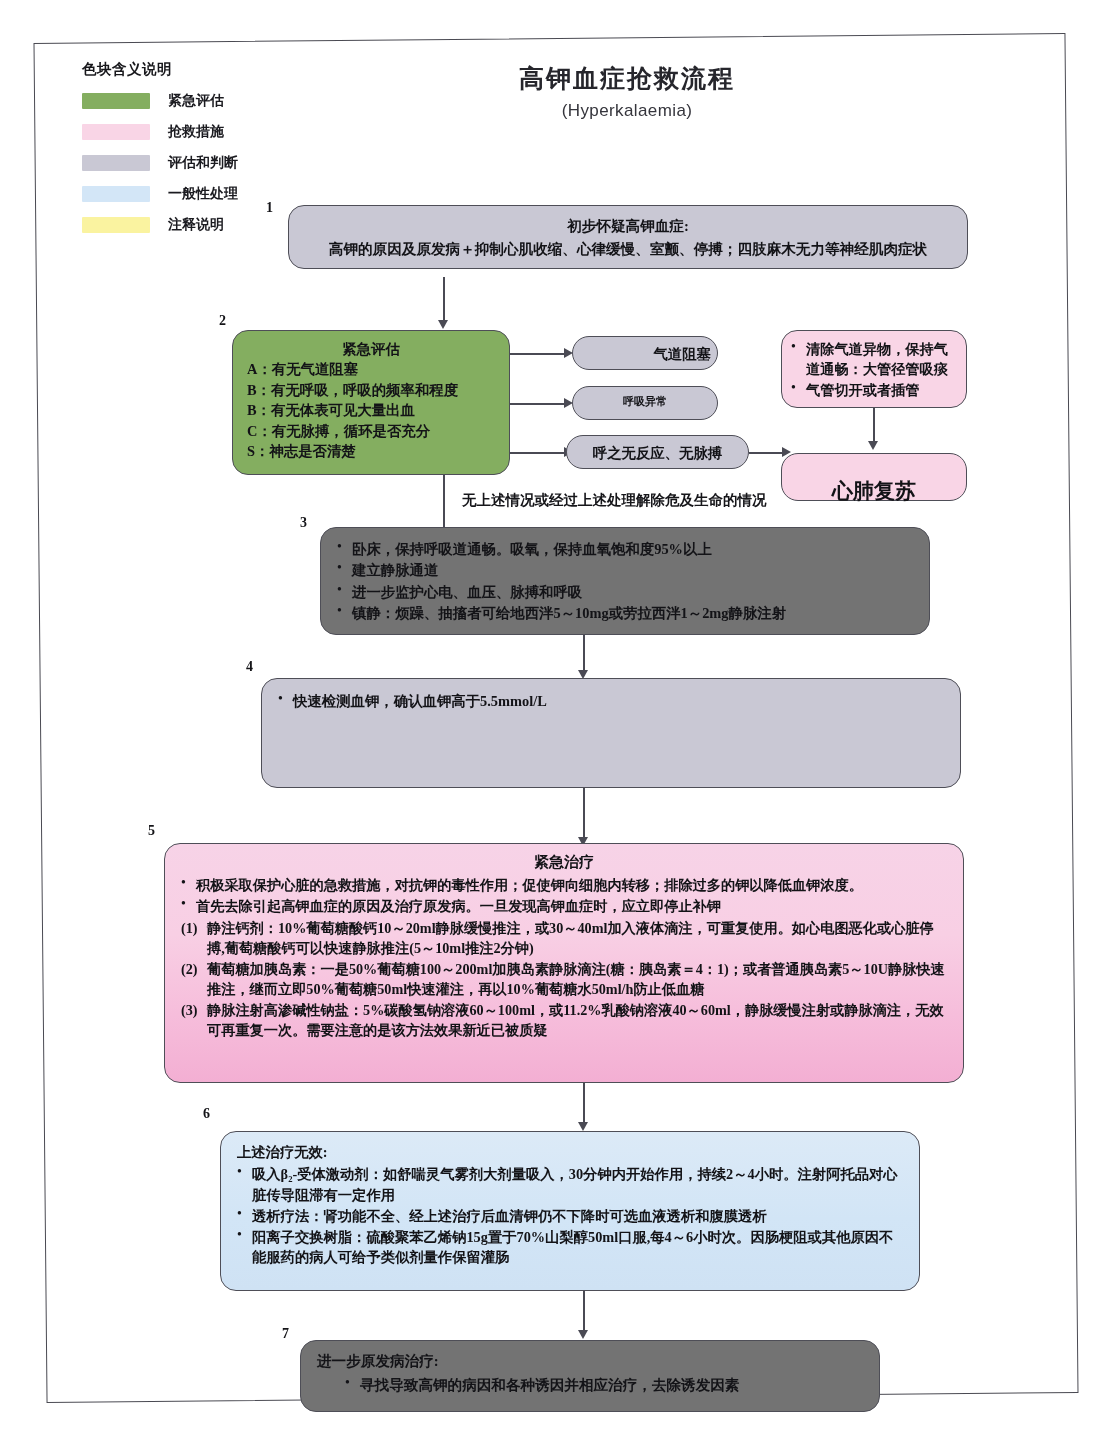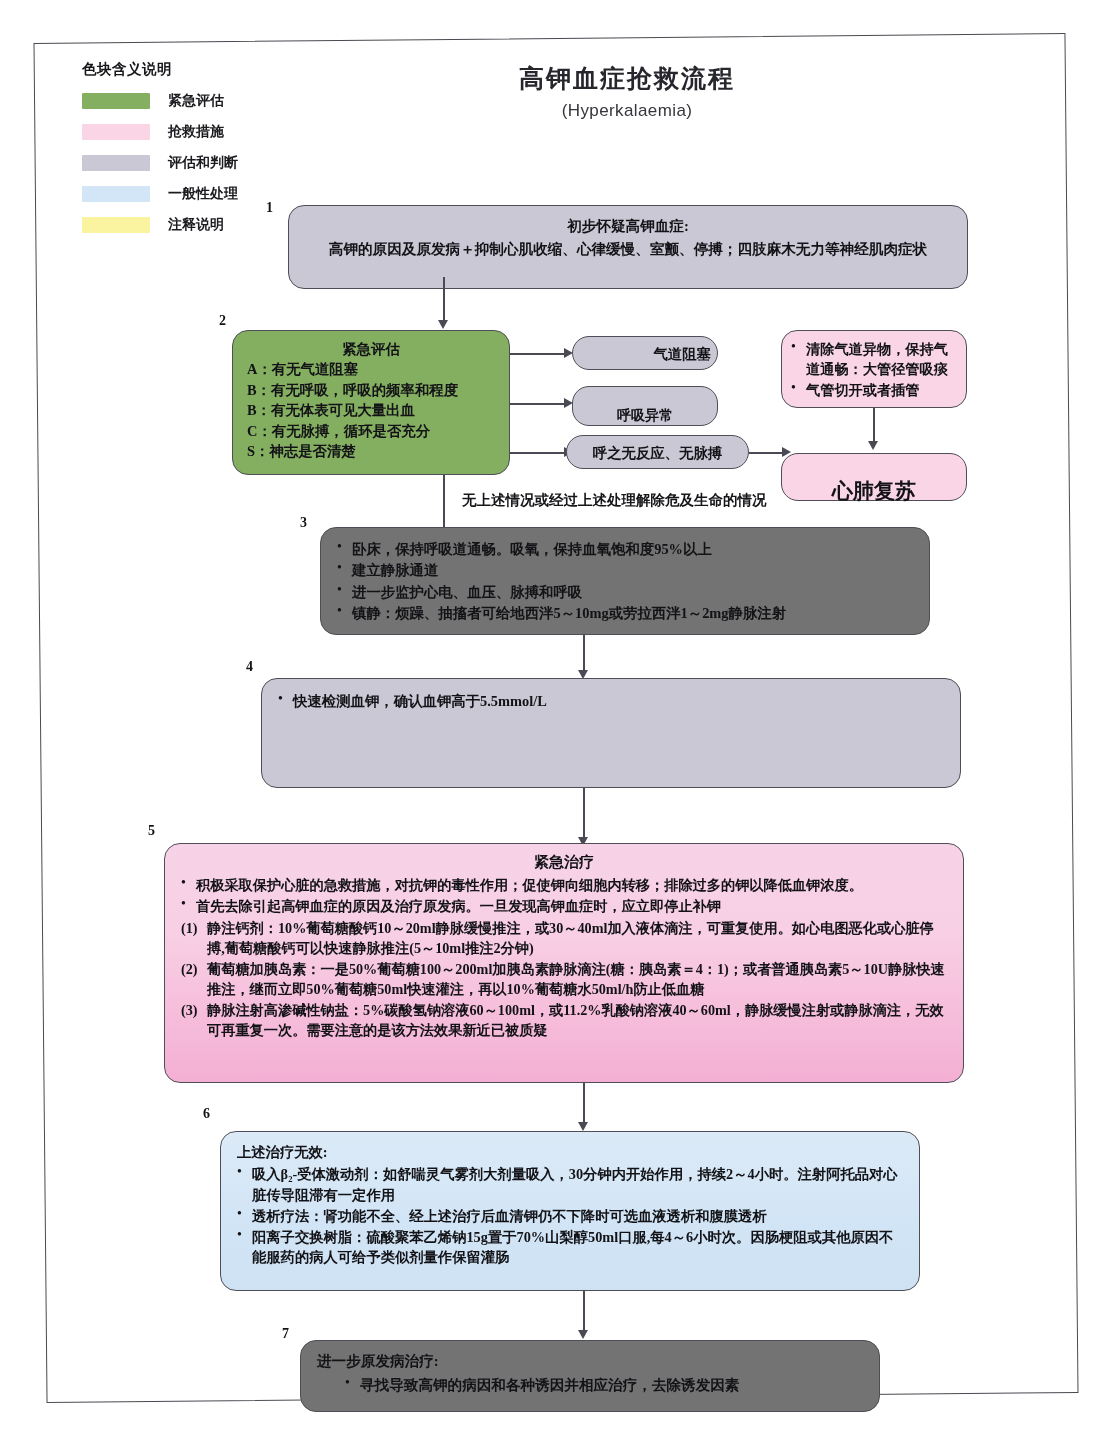--- a/index.html
+++ b/index.html
@@ -154,21 +154,21 @@
       <span class="legend-label">注释说明</span>
     </div>
   </div>
 
   <div id="title-block">
     <div class="t-cn">高钾血症抢救流程</div>
     <div class="t-en">(Hyperkalaemia)</div>
   </div>
 
   <div class="step-no" style="left:266px;top:200px;">1</div>
-  <div class="fbox c-gray" style="left:288px;top:205px;width:680px;height:84px;padding:10px 14px 8px;font-size:14.6px;">
+  <div class="fbox c-gray" style="left:288px;top:205px;width:680px;height:64px;padding:10px 14px 8px;font-size:14.6px;">
     <span class="hd">初步怀疑高钾血症:</span>
     <div style="text-align:center;margin-top:2px;">高钾的原因及原发病＋抑制心肌收缩、心律缓慢、室颤、停搏；四肢麻木无力等神经肌肉症状</div>
   </div>
 
   <div class="conn vline" style="left:443px;top:277px;height:46px;"></div>
   <div class="arrow-d" style="left:438px;top:320px;"></div>
 
   <div class="step-no" style="left:219px;top:313px;">2</div>
   <div class="fbox c-green" style="left:232px;top:330px;width:278px;height:145px;padding:8px 14px 8px;font-size:14.4px;">
     <span class="hd">紧急评估</span>
@@ -184,21 +184,21 @@
 
   <div class="conn hline" style="left:510px;top:403px;width:56px;"></div>
   <div class="arrow-r" style="left:564px;top:398px;"></div>
 
   <div class="conn hline" style="left:510px;top:452px;width:56px;"></div>
   <div class="arrow-r" style="left:564px;top:447px;"></div>
 
   <div class="fbox c-gray" style="left:572px;top:336px;width:146px;height:34px;padding:7px 6px;font-size:14.4px;text-align:right;border-radius:17px;">
     <span>气道阻塞</span>
   </div>
-  <div class="fbox c-gray" style="left:572px;top:386px;width:146px;height:34px;padding:19px 6px;font-size:14px;text-align:center;border-radius:17px;">
+  <div class="fbox c-gray" style="left:572px;top:386px;width:146px;height:34px;padding:7px 6px;font-size:11px;text-align:center;border-radius:17px;">
     <span>呼吸异常</span>
   </div>
   <div class="fbox c-gray" style="left:566px;top:435px;width:183px;height:34px;padding:7px 6px;font-size:14.4px;text-align:center;border-radius:17px;">
     <span>呼之无反应、无脉搏</span>
   </div>
 
   <div class="fbox c-pink" style="left:781px;top:330px;width:186px;height:78px;padding:7px 9px 6px;font-size:14.2px;">
     <ul>
       <li>清除气道异物，保持气道通畅：大管径管吸痰</li>
       <li>气管切开或者插管</li>

